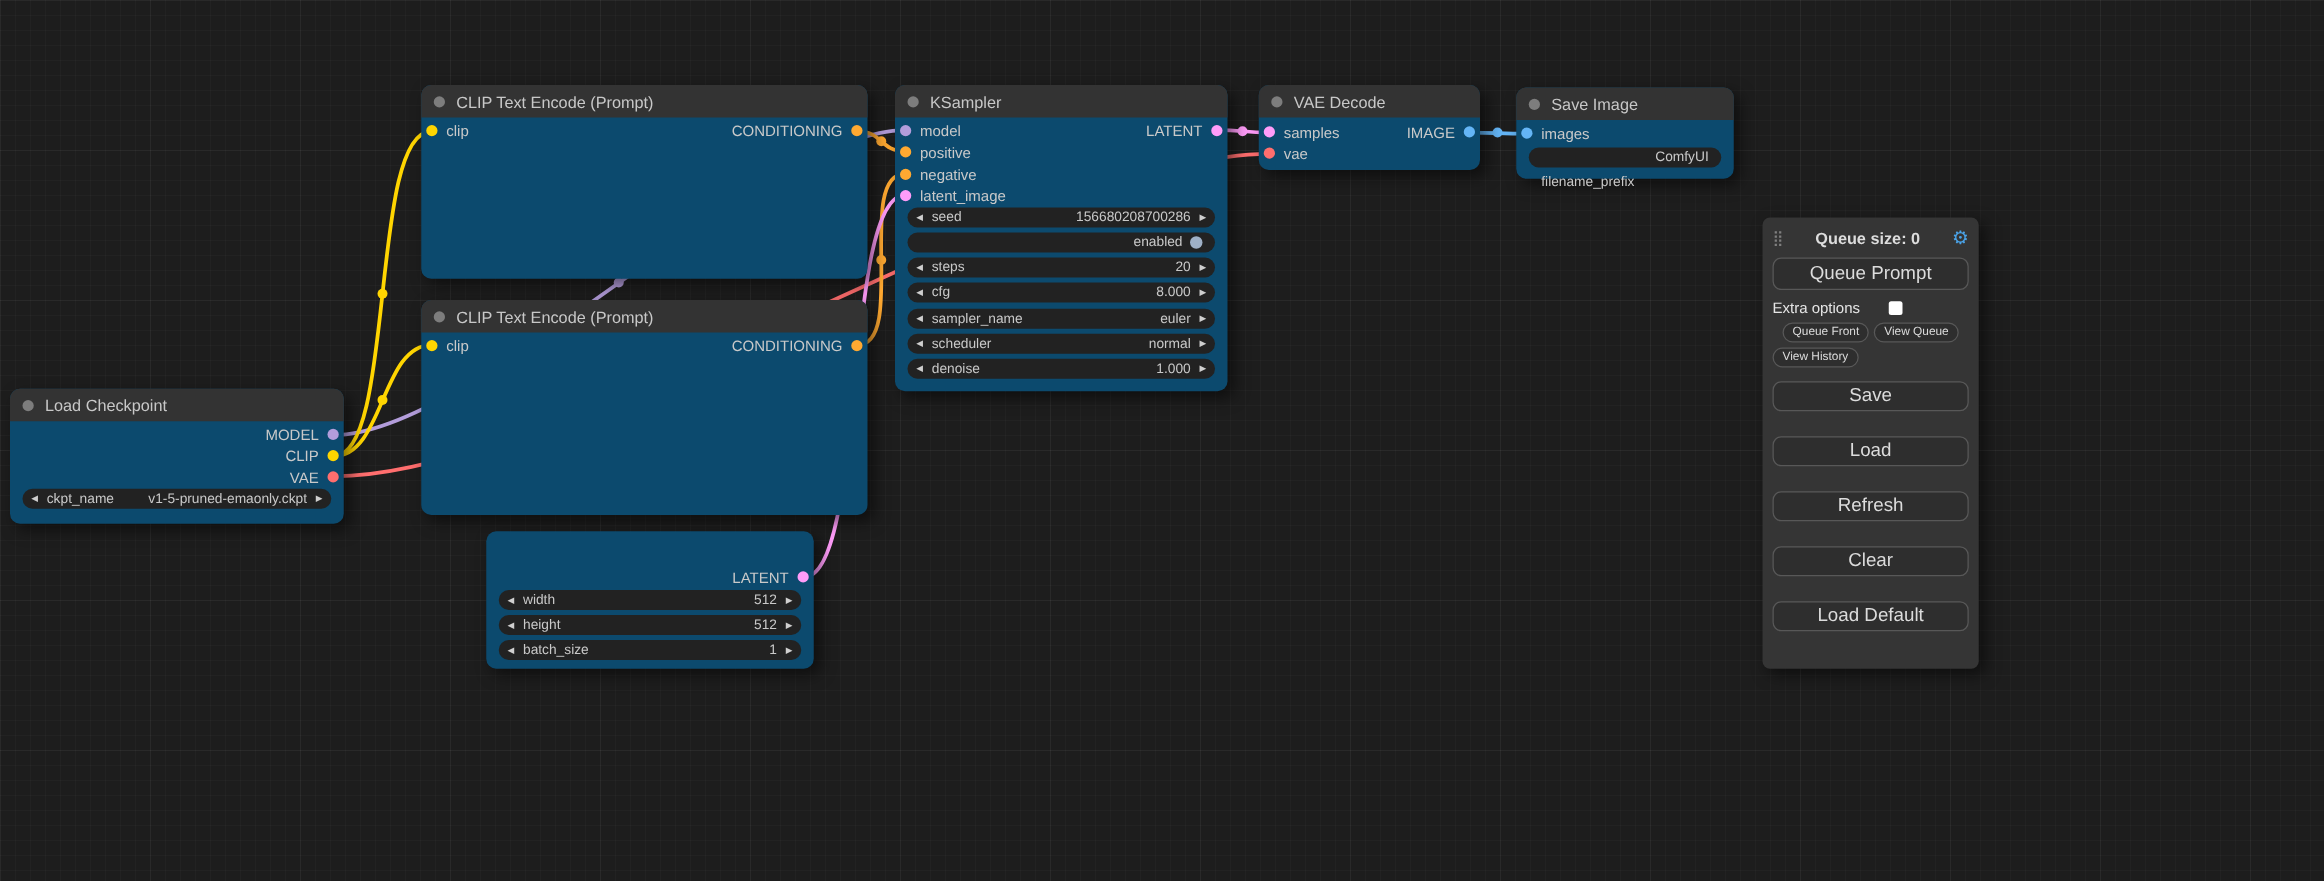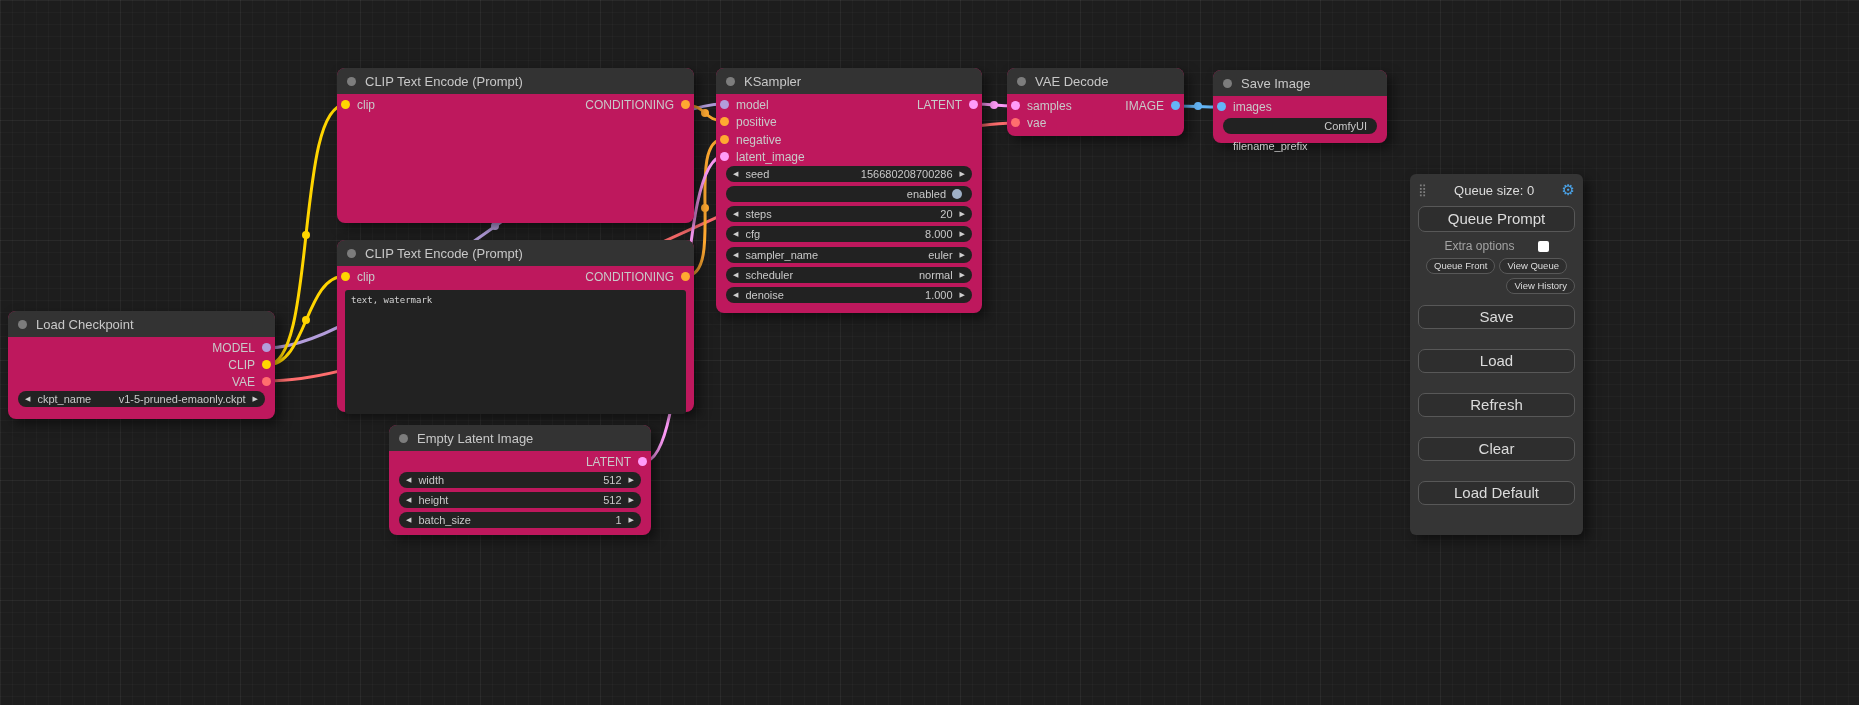--- a/index.html
+++ b/index.html
@@ -6,21 +6,21 @@
   body{width:1859px;height:705px;position:relative;overflow:hidden;background:#1d1d1d;font-family:"Liberation Sans",sans-serif;}
   .graph-canvas{position:absolute;inset:0;z-index:0;
     background-image:
       linear-gradient(rgba(255,255,255,0.022) 1px, transparent 1px),
       linear-gradient(90deg, rgba(255,255,255,0.022) 1px, transparent 1px),
       linear-gradient(rgba(255,255,255,0.030) 1px, transparent 1px),
       linear-gradient(90deg, rgba(255,255,255,0.030) 1px, transparent 1px);
     background-size:12px 12px,12px 12px,120px 120px,120px 120px;}
   #wires{position:absolute;left:0;top:0;z-index:1;}
   #wires path{fill:none;stroke-width:3;}
-  .node{position:absolute;background:#be185d;border-radius:8px;box-shadow:5px 5px 12px rgba(0,0,0,.5);z-index:2;}
+  .node{position:absolute;background:#0c4a6e;border-radius:8px;box-shadow:5px 5px 12px rgba(0,0,0,.5);z-index:2;}
   .node-header{height:26px;background:#333333;border-radius:8px 8px 0 0;display:flex;align-items:center;padding:0 10px;cursor:move;}
   .collapse-dot{width:9px;height:9px;border-radius:50%;background:#7d7d7d;margin-right:9px;flex:none;}
   .node-title{font-size:13px;color:#c8c8c8;white-space:nowrap;}
   .slot{position:absolute;height:17px;display:flex;align-items:center;font-size:12px;color:#c9c9c9;}
   .slot.in{left:0;padding-left:4px;}
   .slot.out{right:0;padding-right:4px;}
   .slot .dot{width:9px;height:9px;border-radius:50%;flex:none;}
   .slot.in .dot{margin-right:7px;}
   .slot.out .dot{margin-left:7px;}
   .widget{position:absolute;left:10px;right:10px;height:16px;background:#222222;border-radius:8px;display:flex;align-items:center;font-size:11px;color:#c9c9c9;padding:0 7px;cursor:pointer;}
@@ -28,29 +28,29 @@
   .widget .wlabel{margin-left:7px;white-space:nowrap;}
   .widget .wvalue{margin-left:auto;margin-right:7px;white-space:nowrap;}
   .widget.no-arrows{padding:0 10px;}
   .widget.no-arrows .wlabel{margin-left:0;margin-top:40px;}
   .widget.no-arrows .wvalue{margin-right:0;}
   .toggle-dot{width:10px;height:10px;border-radius:50%;background:#9fb0c6;margin-left:6px;flex:none;}
   .textbox{position:absolute;left:8px;right:8px;background:#222222;border-radius:3px;color:#d2d2d2;font-family:"DejaVu Sans Mono",monospace;font-size:9px;line-height:1.55;padding:4px 6px;white-space:pre-wrap;overflow:hidden;cursor:text;}
   .menu{position:absolute;left:1410px;top:174px;width:157px;background:#353535;border-radius:6px;box-shadow:5px 5px 12px rgba(0,0,0,.5);z-index:3;padding:7px 8px 10px;}
   .menu-header{display:flex;align-items:center;margin-bottom:7px;}
   .drag-handle{color:#7f7f7f;font-size:12px;font-family:"DejaVu Sans",sans-serif;cursor:grab;}
-  .queue-size{flex:1;text-align:center;color:#dddddd;font-size:13px;}
+  .queue-size{flex:1;text-align:center;color:#dddddd;font-size:13px;font-weight:bold;}
   .gear{font-size:15px;font-family:"DejaVu Sans",sans-serif;cursor:pointer;}
   .btn{display:block;width:100%;background:#2e2e2e;border:1px solid #585858;border-radius:7px;color:#dcdcdc;text-align:center;cursor:pointer;font-family:inherit;}
   .btn-queue{font-size:15px;padding:3px 0 4px;margin-bottom:7px;}
-  .extra-row{display:flex;align-items:center;justify-content:center;gap:23px;color:#a3a3a3;font-size:12px;margin-bottom:5px;}
+  .extra-row{display:flex;align-items:center;gap:23px;color:#e5e5e5;font-size:12px;margin-bottom:5px;}
   .checkbox{width:11px;height:11px;background:#ffffff;border-radius:2px;cursor:pointer;}
   .small-row{display:flex;gap:4px;justify-content:center;margin-bottom:4px;}
   .btn-small{display:inline-block;width:auto;font-size:9.5px;padding:1px 7px 2px;border-radius:8px;}
-  .history-row{display:flex;justify-content:flex-end;margin-bottom:11px;}
+  .history-row{display:flex;justify-content:flex-start;margin-bottom:11px;}
   .btn-large{font-size:15px;padding:2px 0 3px;margin-bottom:20px;}
 </style>
 </head>
 <body>
 
 <div class="graph-canvas"></div>
 
 <svg id="wires" width="1859" height="705">
   <path d="M267,348 C381,348 610,104 724,104" stroke="#B39DDB"></path>
   <path d="M267,365 C317,365 295,105 345,105" stroke="#FFD500"></path>
@@ -118,28 +118,23 @@
     <span class="node-title">CLIP Text Encode (Prompt)</span>
   </div>
   <div class="slot in" style="top:28px">
     <span class="dot" style="background-color: rgb(255, 213, 0);"></span>
     <span>clip</span>
   </div>
   <div class="slot out" style="top:28px">
     <span>CONDITIONING</span>
     <span class="dot" style="background-color: rgb(255, 169, 49);"></span>
   </div>
-  <div class="textbox" style="top:50px;height:116px">text, watermark</div>
 </div>
 
 <div class="node" style="left:389px;top:425px;width:262px;height:110px">
-  <div class="node-header">
-    <span class="collapse-dot"></span>
-    <span class="node-title">Empty Latent Image</span>
-  </div>
   <div class="slot out" style="top:28px">
     <span>LATENT</span>
     <span class="dot" style="background-color: rgb(255, 156, 249);"></span>
   </div>
   <div class="widget" style="top:47px">
     <span class="arrow">◀</span>
     <span class="wlabel">width</span>
     <span class="wvalue">512</span>
     <span class="arrow">▶</span>
   </div>

